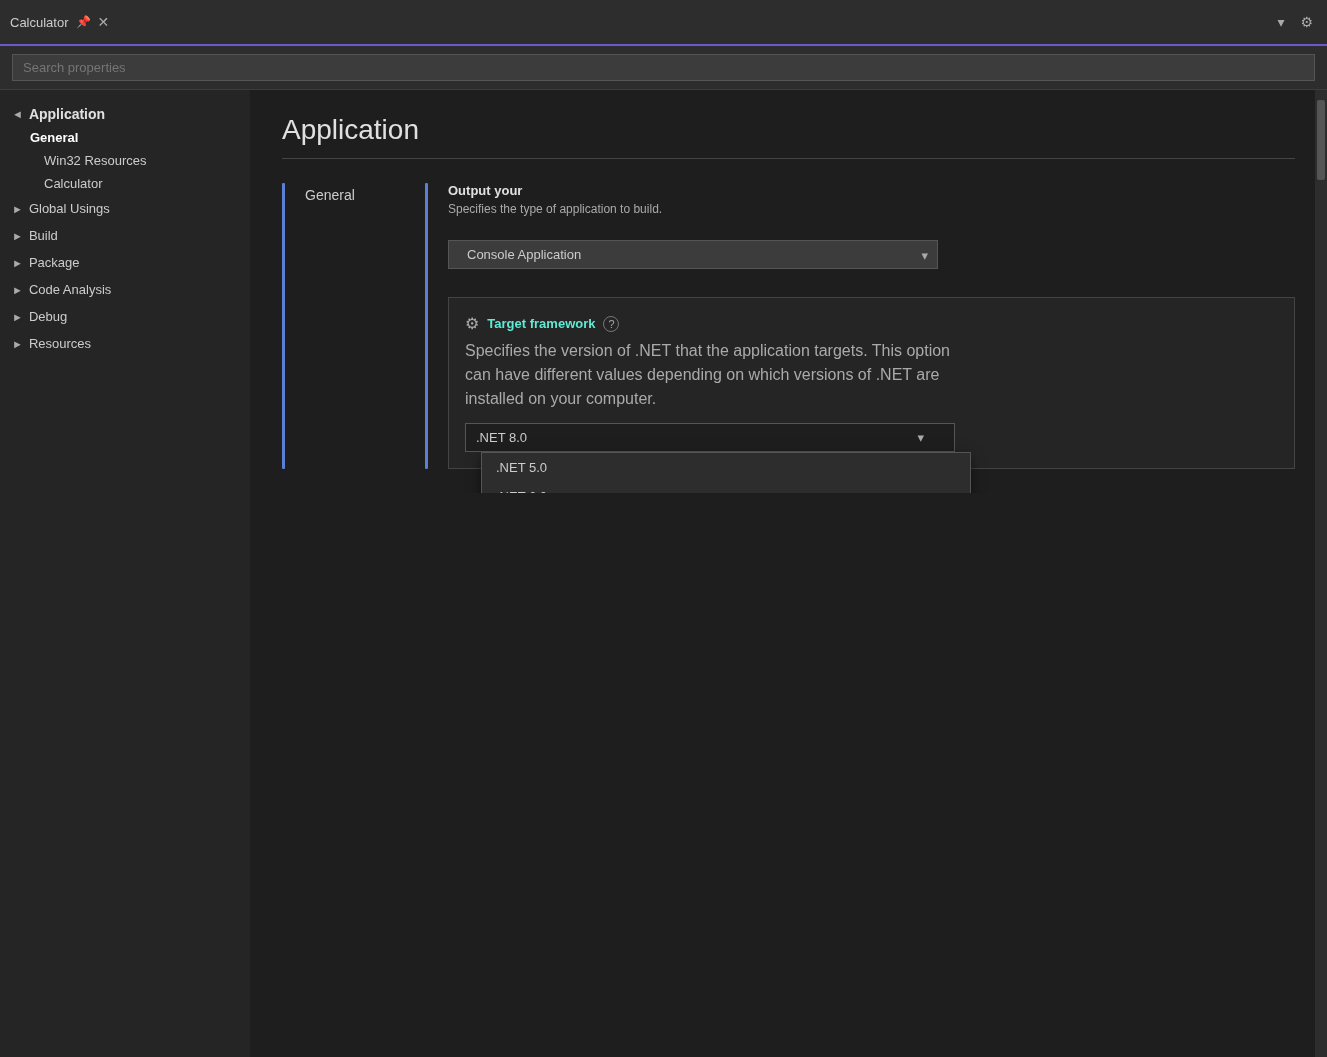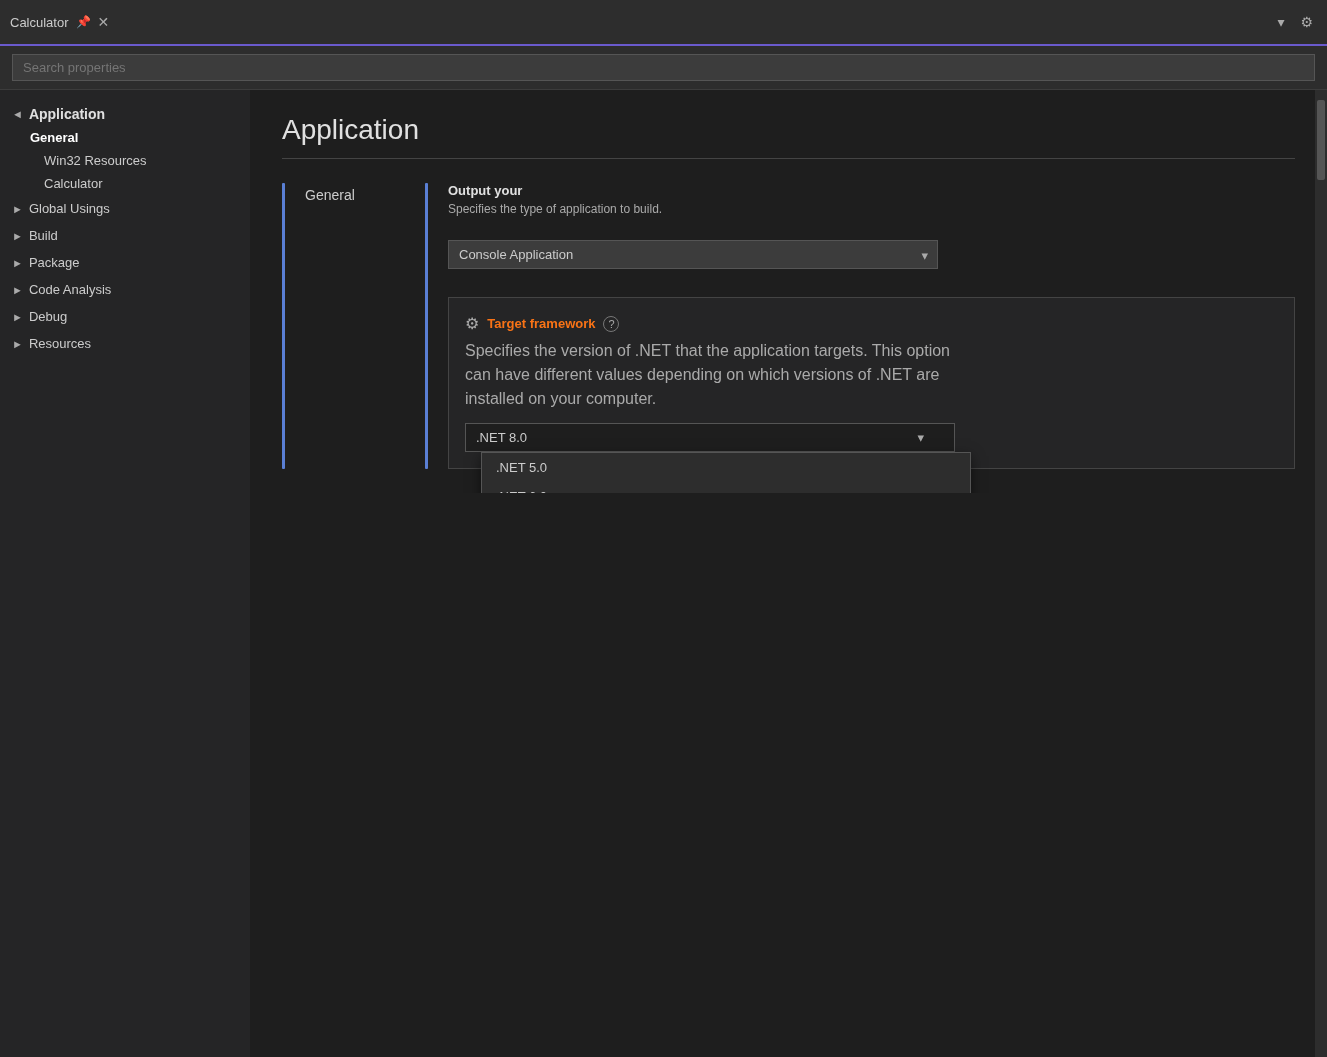--- a/index.html
+++ b/index.html
@@ -183,21 +183,21 @@
     .setting-description {
       color: #aaaaaa;
       font-size: 12px;
       margin-bottom: 24px;
     }
 
     .dropdown-select {
       background: #3c3c3c;
       border: 1px solid #555;
       color: #cccccc;
-      padding: 6px 30px 6px 10px;
+      padding: 6px 30px 6px 18px;
       font-size: 13px;
       width: 490px;
       cursor: pointer;
       appearance: none;
       -webkit-appearance: none;
       position: relative;
       font-family: 'Segoe UI', sans-serif;
       outline: none;
     }
 
@@ -223,21 +223,21 @@
       margin-bottom: 6px;
     }
 
     .tf-gear {
       color: #aaa;
       font-size: 16px;
     }
 
     .tf-title {
       font-weight: bold;
-      color: #f97316;
+      color: #5eead4;
       font-size: 13px;
     }
 
     .tf-help {
       width: 16px;
       height: 16px;
       border: 1px solid #777;
       border-radius: 50%;
       display: inline-flex;
       align-items: center;

